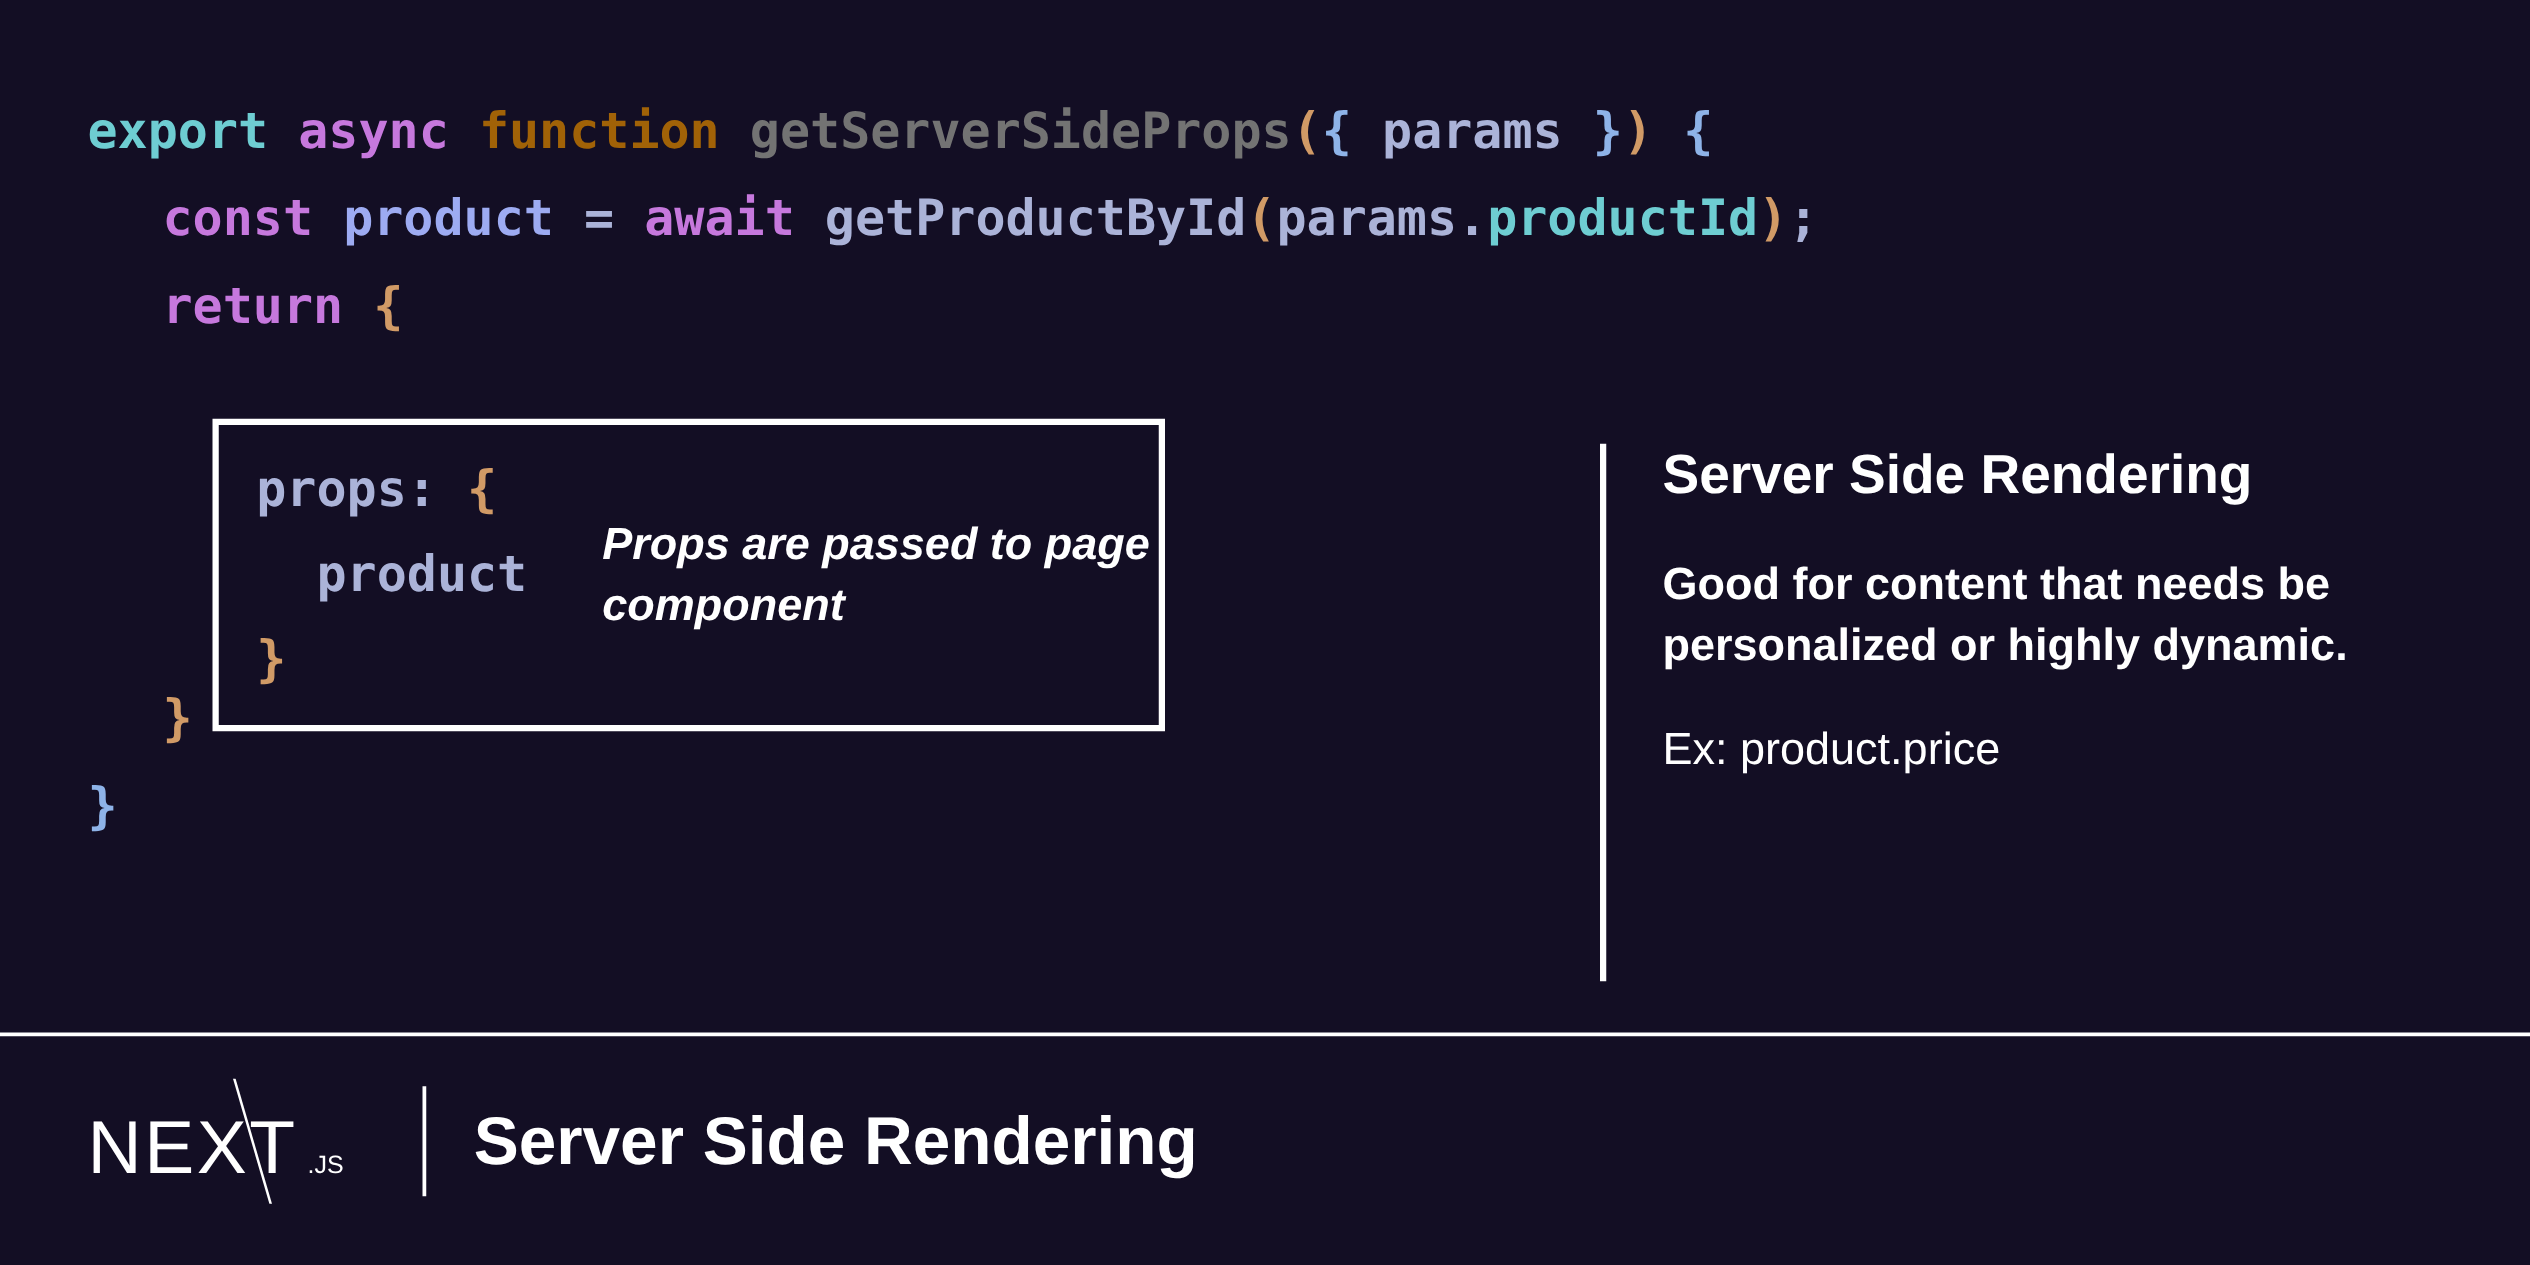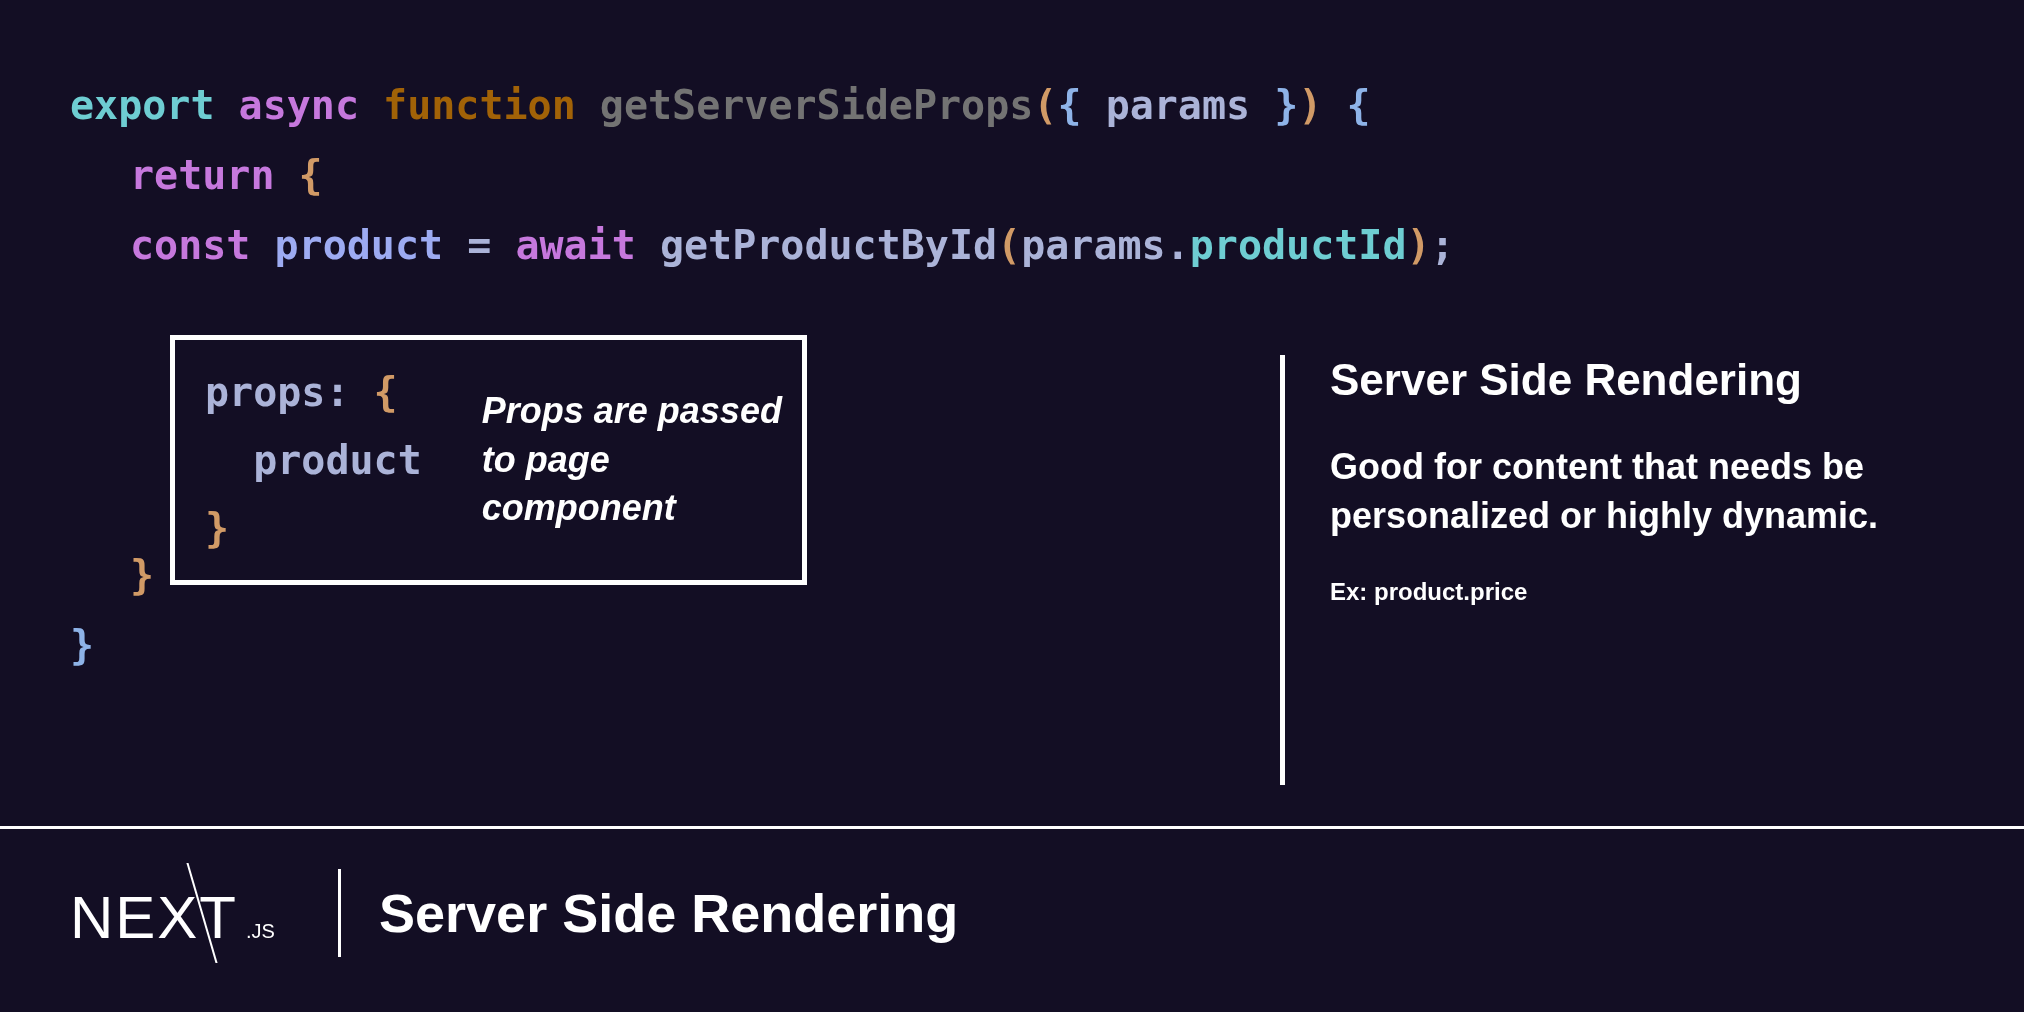--- a/index.html
+++ b/index.html
@@ -50,21 +50,21 @@
     .member { color: #6ecdd2; }
     .kw-return { color: #c678dd; }
     .obj-key { color: #abb3d8; }
     .val { color: #abb3d8; }
     
     .props-box {
       border: 5px solid #fff;
       position: absolute;
       left: 170px;
       top: 335px;
-      width: 637px;
+      width: 762px;
       height: 250px;
       display: flex;
       align-items: center;
     }
     .props-code {
       font-family: 'Menlo', 'Monaco', 'Consolas', monospace;
       font-size: 40px;
       line-height: 1.7;
       font-weight: 600;
       padding-left: 30px;
@@ -98,22 +98,22 @@
       margin-bottom: 38px;
     }
     .ssr-desc {
       font-size: 36px;
       font-weight: 700;
       line-height: 1.35;
       margin-bottom: 38px;
       max-width: 640px;
     }
     .ssr-example {
-      font-size: 24px;
-      font-weight: 700;
+      font-size: 36px;
+      font-weight: 400;
     }
     
     .footer {
       position: absolute;
       bottom: 16px;
       left: 0;
       right: 0;
       height: 170px;
       border-top: 3px solid #fff;
       display: flex;
@@ -152,22 +152,22 @@
       font-size: 32px;
       font-weight: 700;
     }
   </style>
 </head>
 <body>
 
 <div class="main-content">
   <div class="code-area">
     <div class="code-line"><span class="kw-export">export</span> <span class="kw-async">async</span> <span class="kw-function">function</span> <span class="fn-name">getServerSideProps</span><span class="paren">(</span><span class="brace-blue">{</span> <span class="prop">params</span> <span class="brace-blue">}</span><span class="paren">)</span> <span class="brace-blue">{</span></div>
+    <div class="code-line indent1"><span class="kw-const">const</span> <span class="var-name">product</span> <span class="op">=</span> <span class="kw-await">await</span> <span class="fn-call">getProductById</span><span class="paren">(</span><span class="prop">params</span><span class="dot">.</span><span class="member">productId</span><span class="paren">)</span><span class="punc">;</span></div>
     <div class="code-line indent1"><span class="kw-return">return</span> <span class="brace-gold">{</span></div>
-    <div class="code-line indent1"><span class="kw-const">const</span> <span class="var-name">product</span> <span class="op">=</span> <span class="kw-await">await</span> <span class="fn-call">getProductById</span><span class="paren">(</span><span class="prop">params</span><span class="dot">.</span><span class="member">productId</span><span class="paren">)</span><span class="punc">;</span></div>
     <div class="code-line indent1" style="height:260px;"></div>
     <div class="code-line indent1"><span class="brace-gold">}</span></div>
     <div class="code-line"><span class="brace-blue">}</span></div>
   </div>
 </div>
 
 <div class="props-box">
   <div class="props-code">
     <div class="code-line"><span class="obj-key">props</span><span class="punc">:</span> <span class="brace-gold">{</span></div>
     <div class="code-line">  <span class="val">product</span></div>

